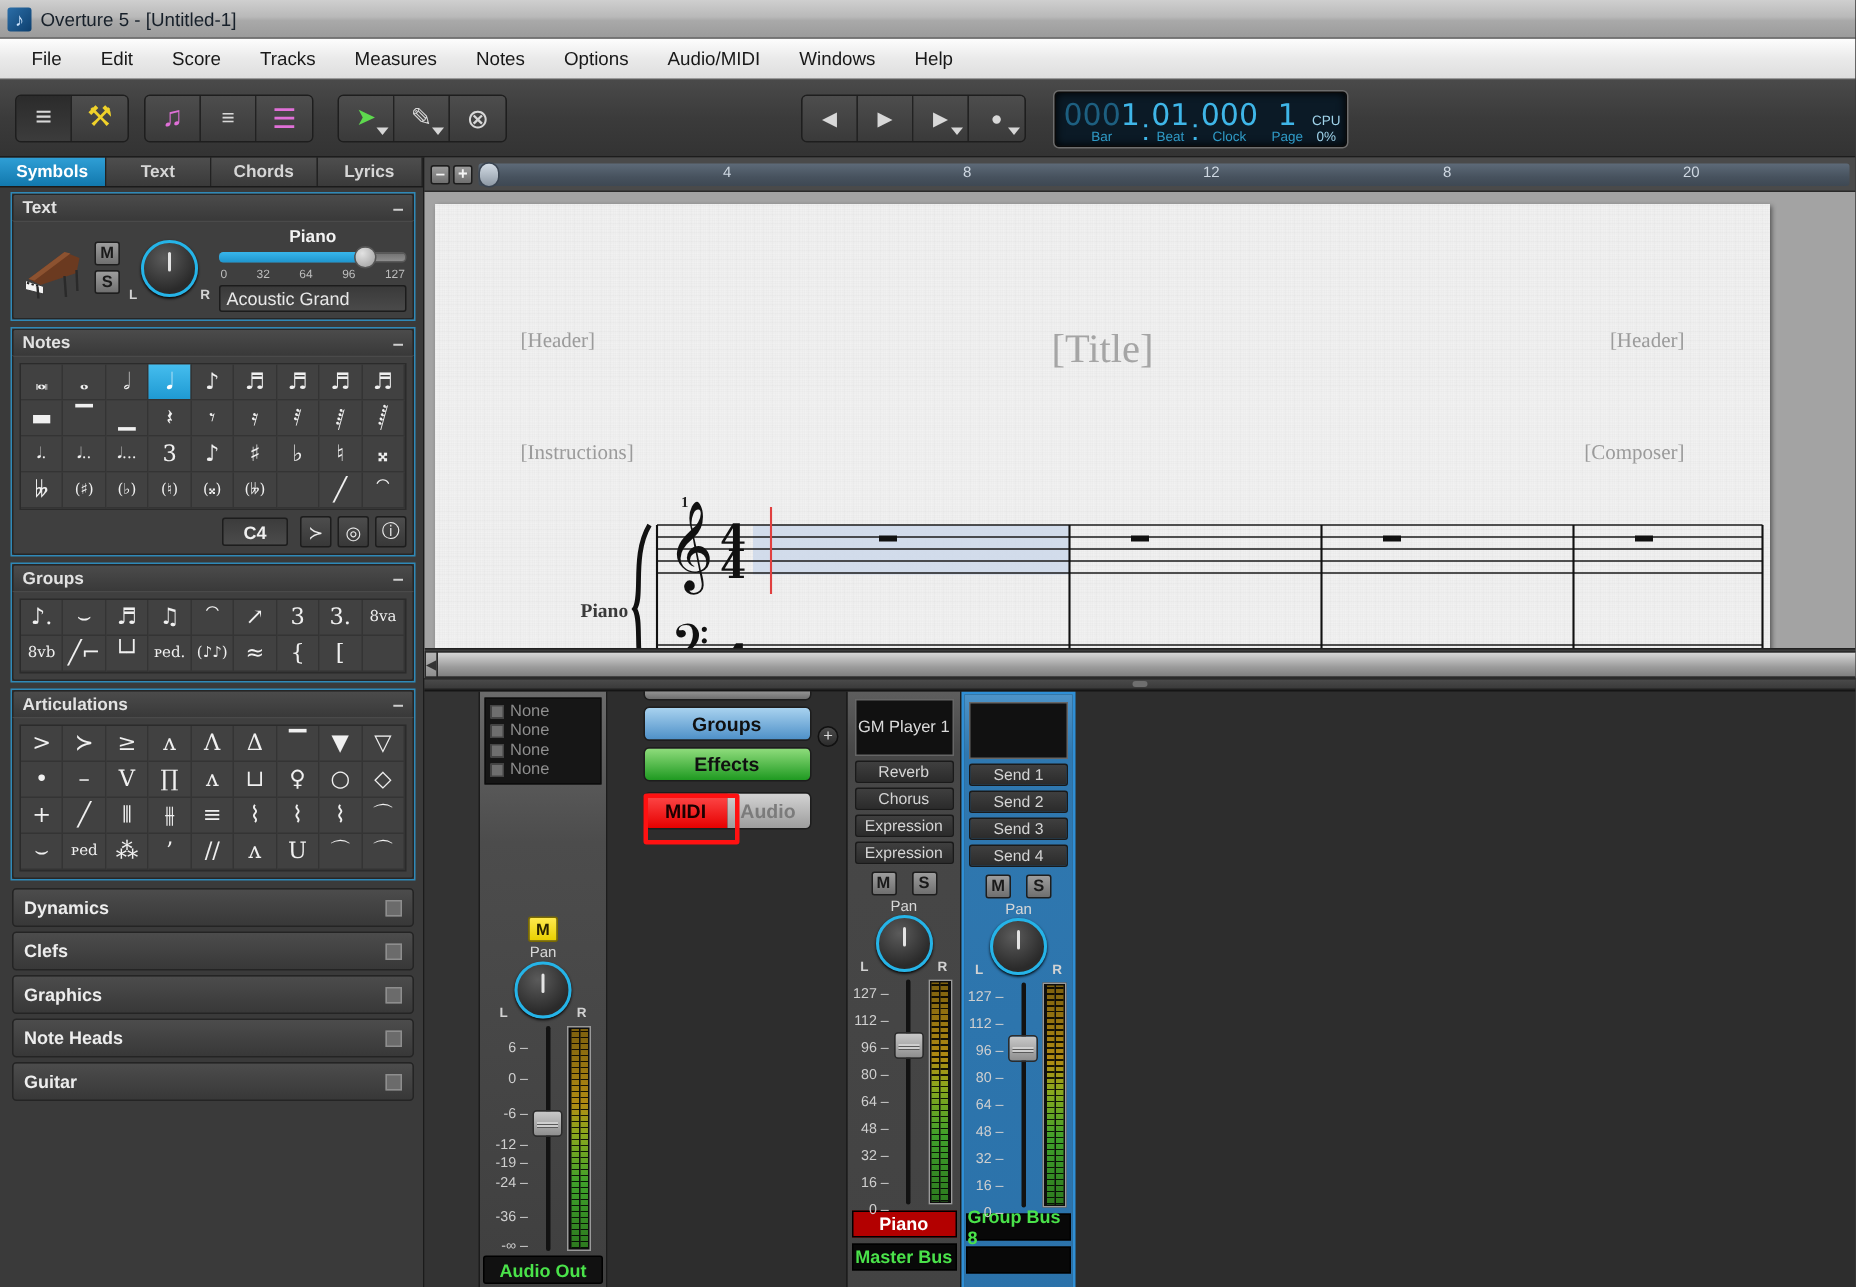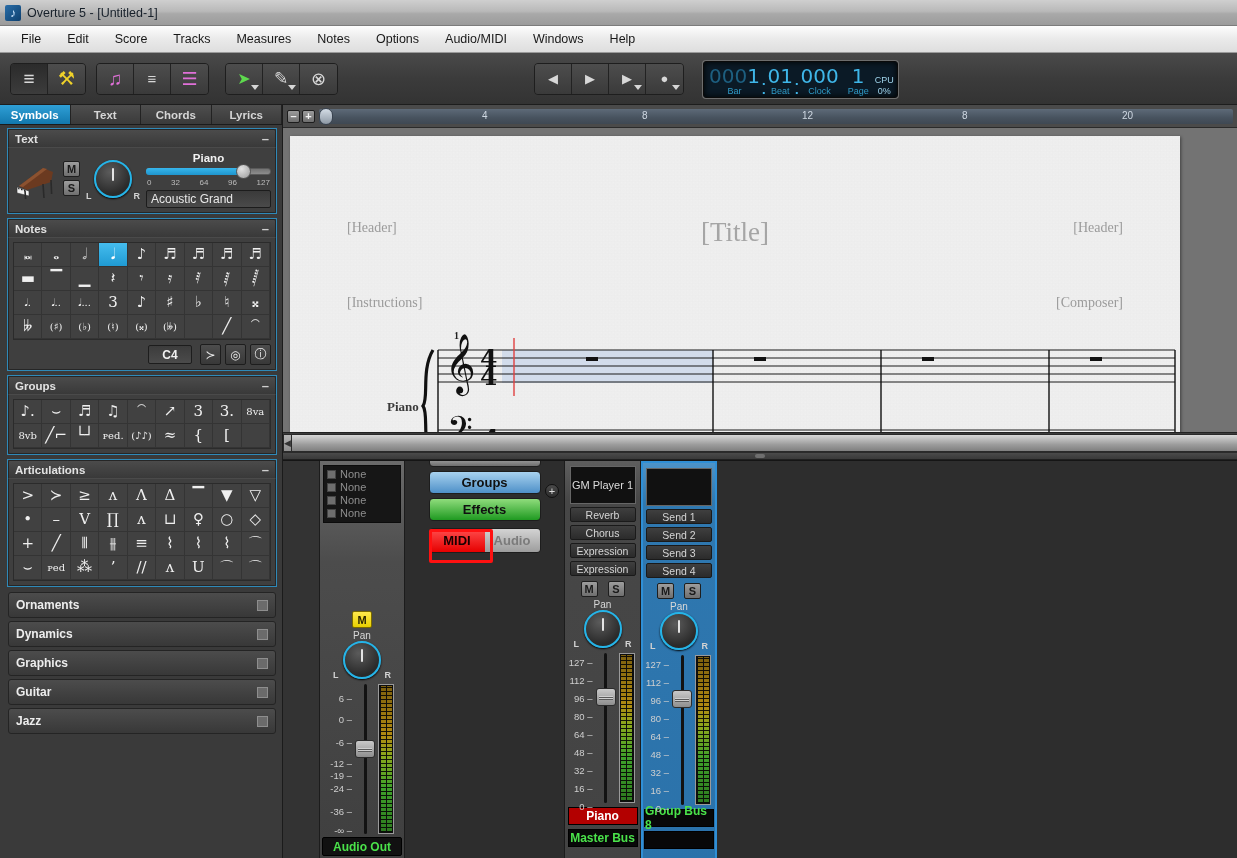--- a/index.html
+++ b/index.html
@@ -211,21 +211,21 @@
     position:absolute;left:36px;right:4px;top:4px;height:15px;
     background:linear-gradient(to bottom,#5d6a78,#47525e 60%,#3e4853);
     border:1px solid #2c3views;border-radius:2px;
   }
   .rtick{ position:absolute;top:1px;font-size:10px;color:#cfd8e2; }
   #rulerknob{
     position:absolute;left:0;top:-1px;width:14px;height:17px;border-radius:7px;
     background:linear-gradient(to bottom,#d4dde6,#8d98a4);border:1px solid #394350;
   }
   
-  #scorewrap{ flex:1;background:#737373;position:relative;overflow:hidden; }
+  #scorewrap{ flex:1;background:#a3a3a3;position:relative;overflow:hidden; }
   #page{
     position:absolute;left:7px;top:8px;right:57px;bottom:0;
     background:#f2f2f2;
     background-image:
       repeating-linear-gradient(0deg, rgba(0,0,0,.022) 0px, rgba(0,0,0,0) 1px, rgba(0,0,0,.015) 2px, rgba(0,0,0,0) 3px),
       repeating-linear-gradient(90deg, rgba(0,0,0,.022) 0px, rgba(0,0,0,0) 1px, rgba(0,0,0,.015) 2px, rgba(0,0,0,0) 3px);
     box-shadow:1px 1px 3px rgba(0,0,0,.45);
     font-family:"Liberation Serif", serif; color:#9b9b9b; overflow:hidden;
   }
   .pgtxt{ position:absolute;white-space:nowrap; }
@@ -696,37 +696,37 @@
               <div class="cell">ʌ</div>
               <div class="cell">U</div>
               <div class="cell">⌒</div>
               <div class="cell">⌒</div>
             </div>
         </div>
       </div>
 
       <div id="collapsed-list">
           <div class="collapsed">
-            <span>Ornaments</span>
+            <span>Dynamics</span>
             <span class="boxico"></span>
           </div>
           <div class="collapsed">
-            <span>Dynamics</span>
+            <span>Clefs</span>
             <span class="boxico"></span>
           </div>
           <div class="collapsed">
             <span>Graphics</span>
             <span class="boxico"></span>
           </div>
           <div class="collapsed">
+            <span>Note Heads</span>
+            <span class="boxico"></span>
+          </div>
+          <div class="collapsed">
             <span>Guitar</span>
-            <span class="boxico"></span>
-          </div>
-          <div class="collapsed">
-            <span>Jazz</span>
             <span class="boxico"></span>
           </div>
         </div>
     </div>
   </div>
 
   <div id="rightcol">
 
     <div id="ruler">
       <div class="zbtn">–</div>

